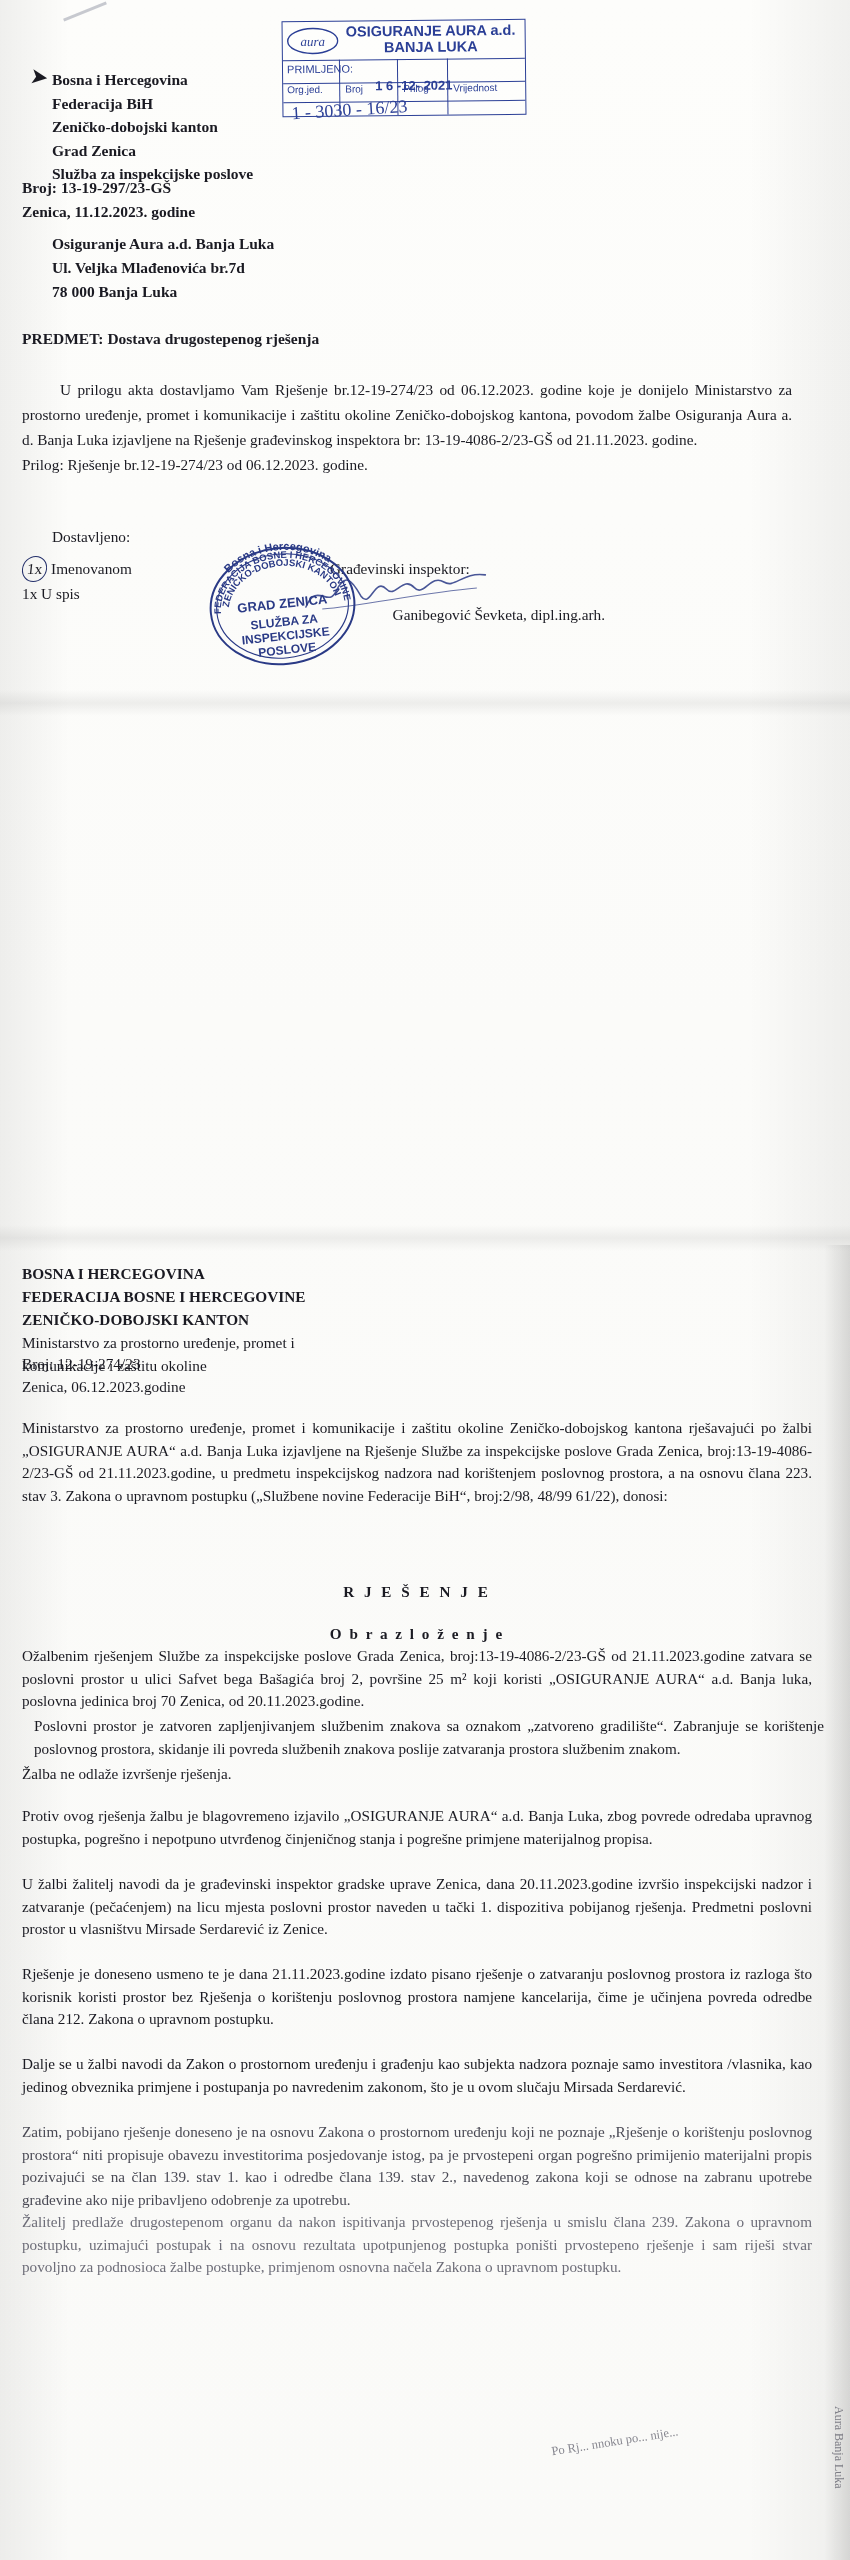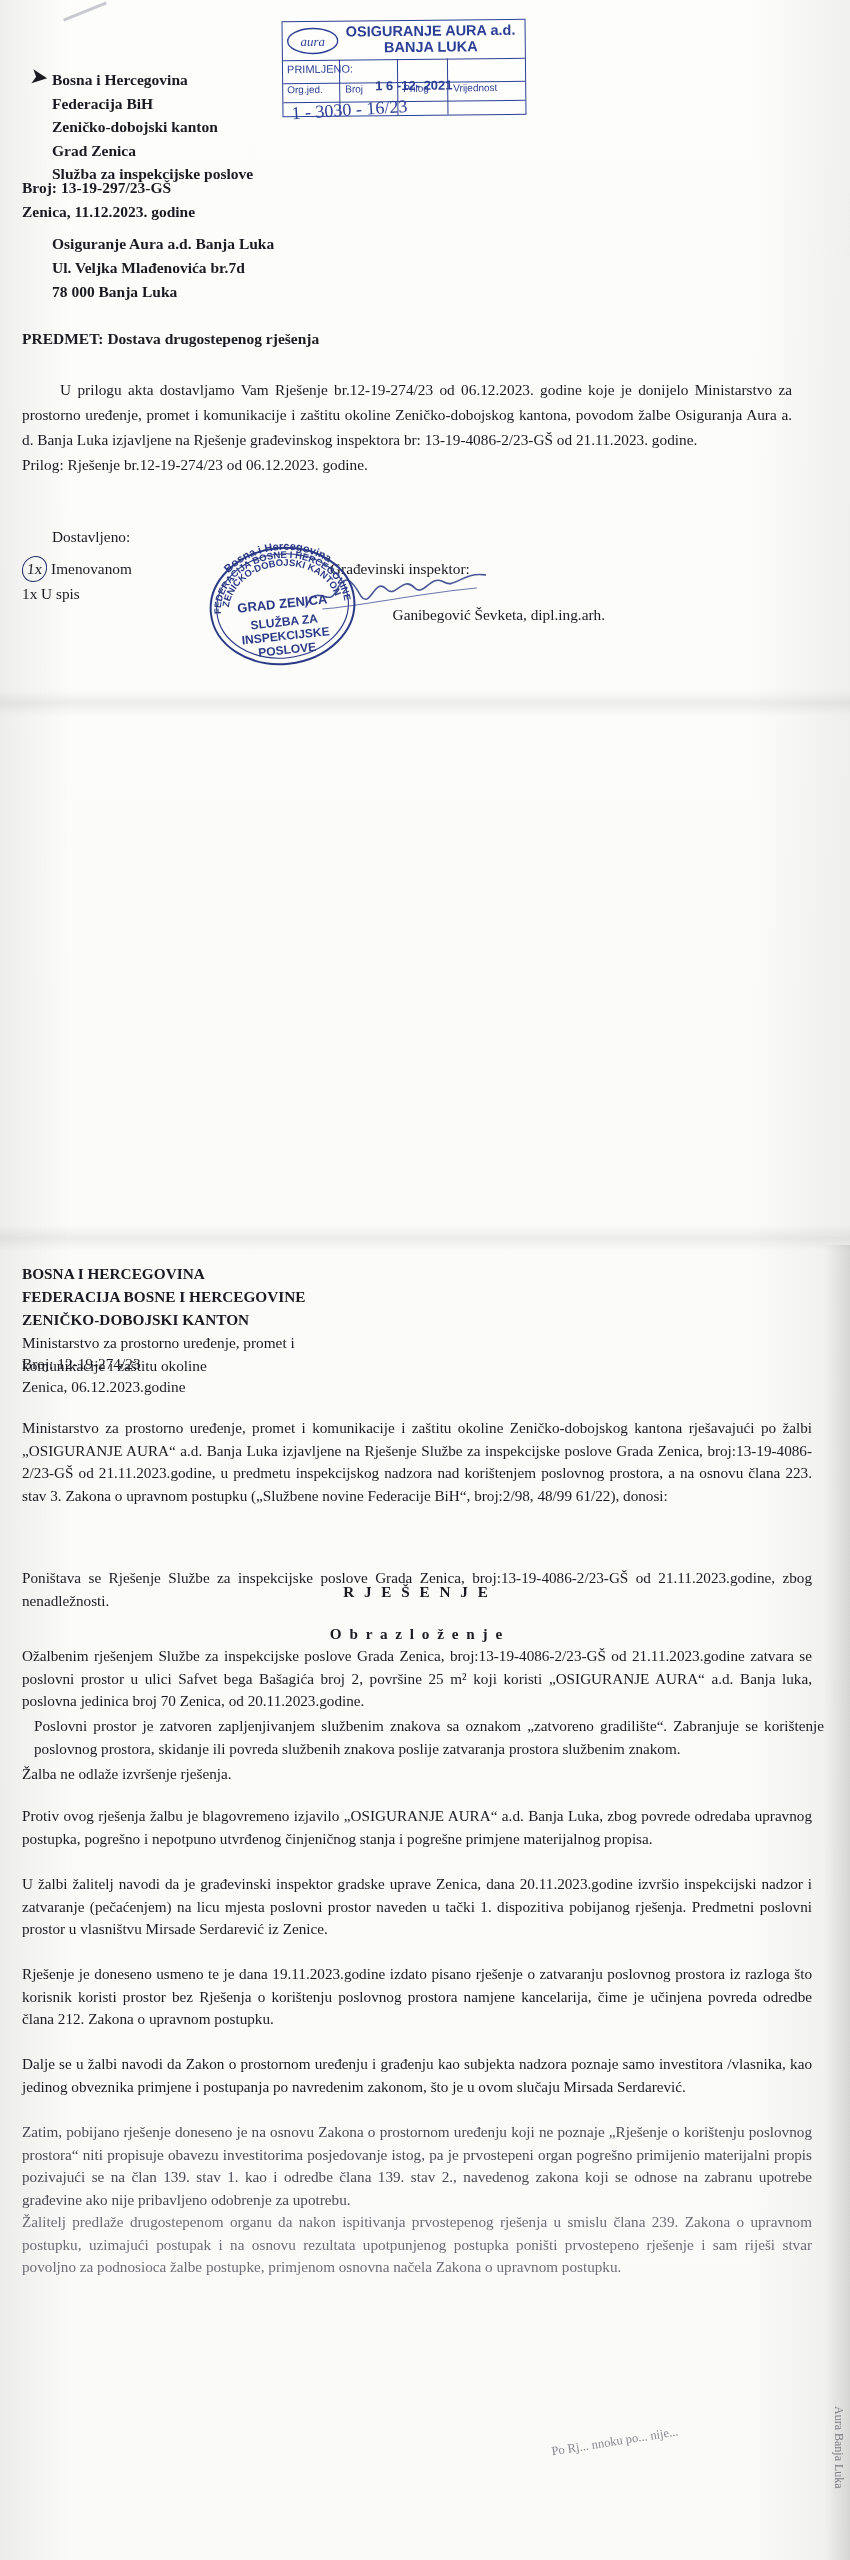--- a/index.html
+++ b/index.html
@@ -224,30 +224,29 @@
     <div class="brojblk">
       <div>Broj: 12-19-274/23</div>
       <div>Zenica, 06.12.2023.godine</div>
     </div>
 
     <div class="para" style="top:172px;">
       <span>Ministarstvo za prostorno uređenje, promet i komunikacije i zaštitu okoline Zeničko-dobojskog kantona rješavajući po žalbi „OSIGURANJE AURA“ a.d. Banja Luka izjavljene na Rješenje Službe za inspekcijske poslove Grada Zenica, broj:13-19-4086-2/23-GŠ od 21.11.2023.godine, u predmetu inspekcijskog nadzora nad korištenjem poslovnog prostora, a na osnovu člana 223. stav 3. Zakona o upravnom postupku („Službene novine Federacije BiH“, broj:2/98, 48/99 61/22), donosi:</span>
     </div>
 
     <div class="para ctr sp" style="top:298px;font-weight:bold;margin-top:38px;">R J E Š E N J E</div>
-    <div class="para" style="top:322px;">Poništava se Rješenje Službe za inspekcijske poslove Grada Zenica, broj:13-19-4086-2/23-GŠ od 21.11.2023.godine, zbog nenadležnosti.</div>
 
     <div class="para ctr" style="top:378px;font-weight:bold;letter-spacing:2px;">O b r a z l o ž e n j e</div>
 
     <div class="para" style="top:400px;">Ožalbenim rješenjem Službe za inspekcijske poslove Grada Zenica, broj:13-19-4086-2/23-GŠ od 21.11.2023.godine zatvara se poslovni prostor u ulici Safvet bega Bašagića broj 2, površine 25 m² koji koristi „OSIGURANJE AURA“ a.d. Banja luka, poslovna jedinica broj 70 Zenica, od 20.11.2023.godine.</div>
     <div class="para" style="top:470px;margin-left:12px;">Poslovni prostor je zatvoren zapljenjivanjem službenim znakova sa oznakom „zatvoreno gradilište“. Zabranjuje se korištenje poslovnog prostora, skidanje ili povreda službenih znakova poslije zatvaranja prostora službenim znakom.</div>
     <div class="para" style="top:518px;">Žalba ne odlaže izvršenje rješenja.</div>
     <div class="para" style="top:560px;">Protiv ovog rješenja žalbu je blagovremeno izjavilo „OSIGURANJE AURA“ a.d. Banja Luka, zbog povrede odredaba upravnog postupka, pogrešno i nepotpuno utvrđenog činjeničnog stanja i pogrešne primjene materijalnog propisa.</div>
     <div class="para" style="top:628px;">U žalbi žalitelj navodi da je građevinski inspektor gradske uprave Zenica, dana 20.11.2023.godine izvršio inspekcijski nadzor i zatvaranje (pečaćenjem) na licu mjesta poslovni prostor naveden u tački 1. dispozitiva pobijanog rješenja. Predmetni poslovni prostor u vlasništvu Mirsade Serdarević iz Zenice.</div>
-    <div class="para" style="top:718px;">Rješenje je doneseno usmeno te je dana 19.11.2023.godine izdato pisano rješenje o zatvaranju poslovnog prostora iz razloga što korisnik koristi prostor bez Rješenja o korištenju poslovnog prostora namjene kancelarija, čime je učinjena povreda odredbe člana 212. Zakona o upravnom postupku.</div>
+    <div class="para" style="top:718px;">Rješenje je doneseno usmeno te je dana 21.11.2023.godine izdato pisano rješenje o zatvaranju poslovnog prostora iz razloga što korisnik koristi prostor bez Rješenja o korištenju poslovnog prostora namjene kancelarija, čime je učinjena povreda odredbe člana 212. Zakona o upravnom postupku.</div>
     <div class="para" style="top:808px;">Dalje se u žalbi navodi da Zakon o prostornom uređenju i građenju kao subjekta nadzora poznaje samo investitora /vlasnika, kao jedinog obveznika primjene i postupanja po navredenim zakonom, što je u ovom slučaju Mirsada Serdarević.</div>
     <div class="para faded" style="top:876px;">Zatim, pobijano rješenje doneseno je na osnovu Zakona o prostornom uređenju koji ne poznaje „Rješenje o korištenju poslovnog prostora“ niti propisuje obavezu investitorima posjedovanje istog, pa je prvostepeni organ pogrešno primijenio materijalni propis pozivajući se na član 139. stav 1. kao i odredbe člana 139. stav 2., navedenog zakona koji se odnose na zabranu upotrebe građevine ako nije pribavljeno odobrenje za upotrebu.</div>
     <div class="para vfade" style="top:966px;">Žalitelj predlaže drugostepenom organu da nakon ispitivanja prvostepenog rješenja u smislu člana 239. Zakona o upravnom postupku, uzimajući postupak i na osnovu rezultata upotpunjenog postupka poništi prvostepeno rješenje i sam riješi stvar povoljno za podnosioca žalbe postupke, primjenom osnovna načela Zakona o upravnom postupku.</div>
 
     <div class="diag-note vvfade">Po Rj... nnoku po... nije...</div>
     <div class="vtext">Aura Banja Luka</div>
   </div>
 </div>
 
 </body></html>

